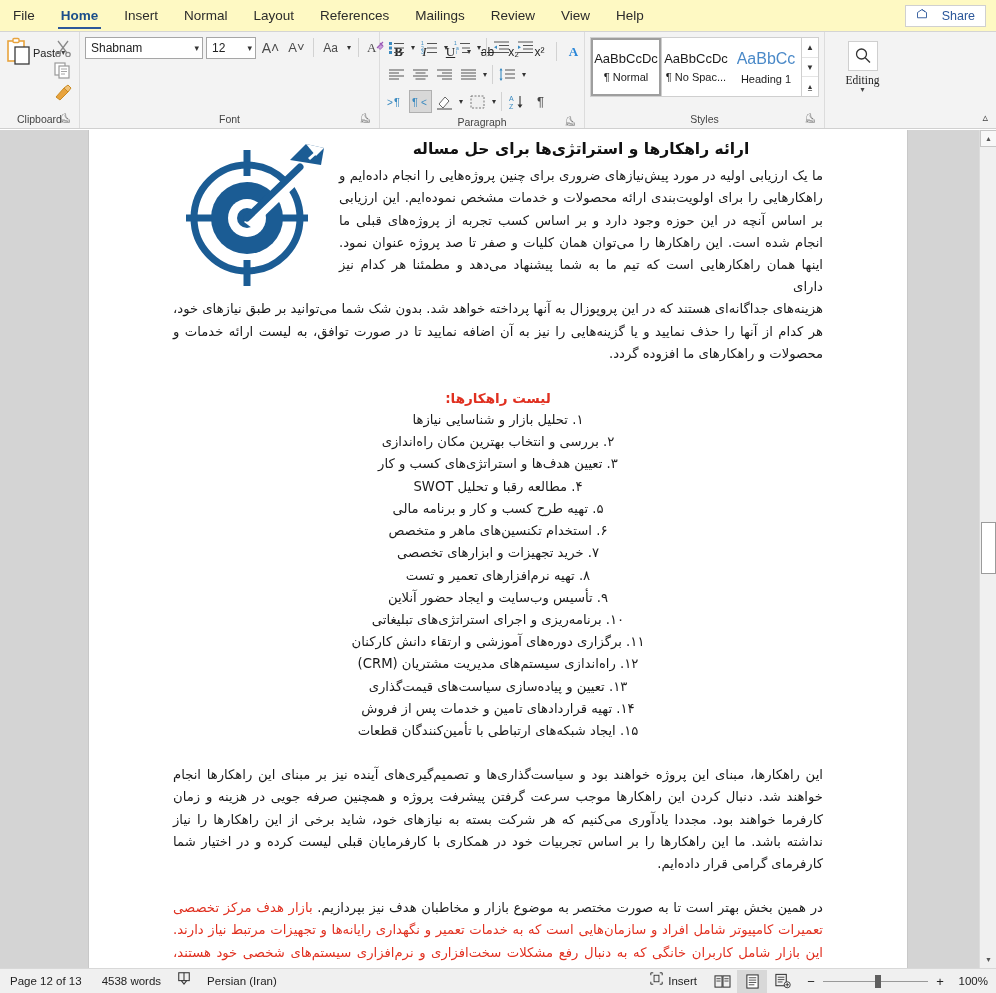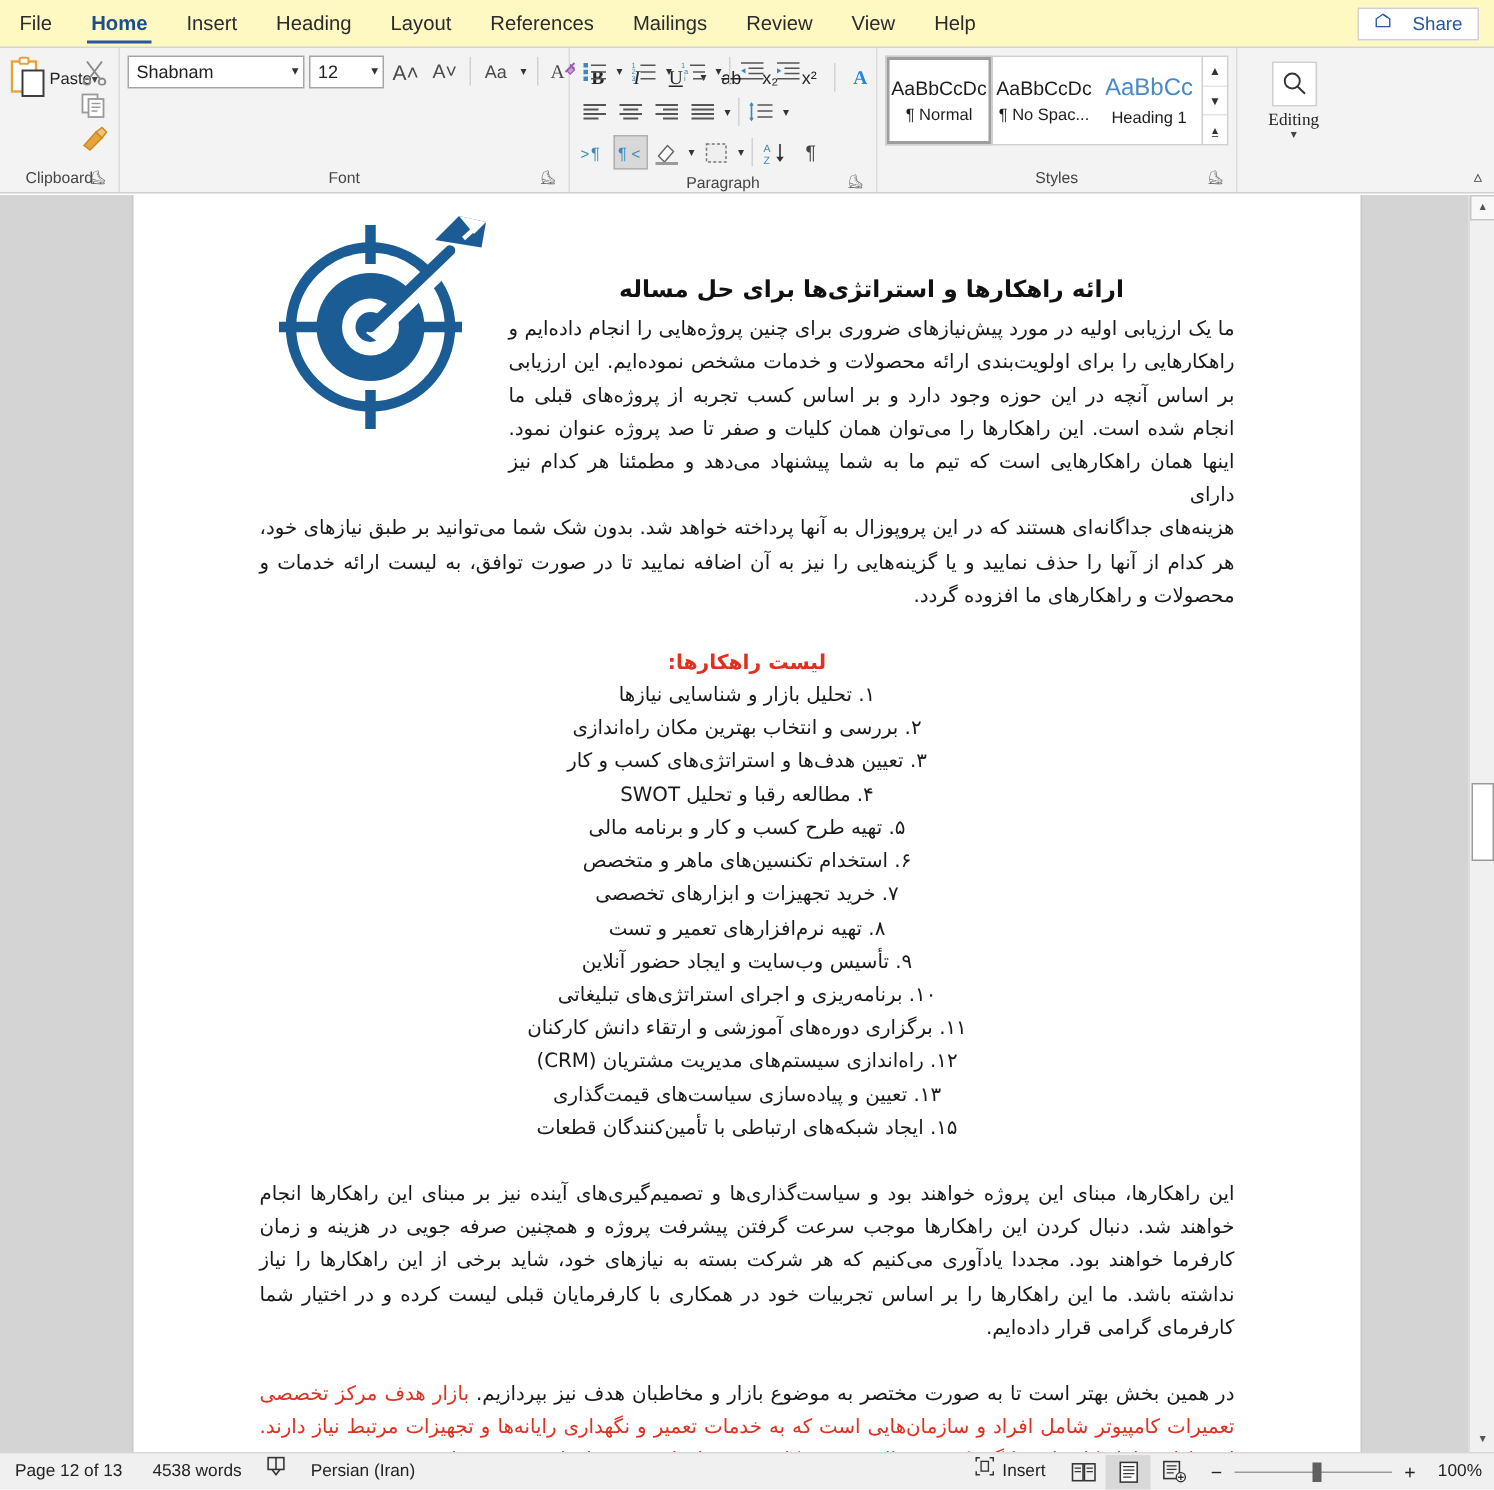--- a/index.html
+++ b/index.html
@@ -200,21 +200,21 @@
     background: #ffffff;
     border-left: 1px solid #c8c8c8;
     border-right: 1px solid #c8c8c8;
   }
   .content {
     direction: rtl;
     padding: 8px 84px 0 84px;
     font-family: "DejaVu Sans", "Liberation Sans", sans-serif;
   }
   .head-row { display: flex; align-items: flex-start; gap: 6px; }
-  .head-text { flex: 1; margin-top: 44px; }
+  .head-text { flex: 1; }
   h1.doc-title {
     margin: 0 0 4px 0;
     font-size: 15.5px;
     font-weight: bold;
     color: #111;
     text-align: center;
     line-height: 1.5;
   }
   p.para {
     margin: 0;
@@ -321,21 +321,21 @@
   <div class="tab">
       <span>File</span>
     </div>
   <div class="tab active">
       <span>Home</span>
     </div>
   <div class="tab">
       <span>Insert</span>
     </div>
   <div class="tab">
-      <span>Heading</span>
+      <span>Normal</span>
     </div>
   <div class="tab">
       <span>Layout</span>
     </div>
   <div class="tab">
       <span>References</span>
     </div>
   <div class="tab">
       <span>Mailings</span>
     </div>
@@ -701,20 +701,21 @@
         <li>۴. مطالعه رقبا و تحلیل SWOT</li>
         <li>۵. تهیه طرح کسب و کار و برنامه مالی</li>
         <li>۶. استخدام تکنسین‌های ماهر و متخصص</li>
         <li>۷. خرید تجهیزات و ابزارهای تخصصی</li>
         <li>۸. تهیه نرم‌افزارهای تعمیر و تست</li>
         <li>۹. تأسیس وب‌سایت و ایجاد حضور آنلاین</li>
         <li>۱۰. برنامه‌ریزی و اجرای استراتژی‌های تبلیغاتی</li>
         <li>۱۱. برگزاری دوره‌های آموزشی و ارتقاء دانش کارکنان</li>
         <li>۱۲. راه‌اندازی سیستم‌های مدیریت مشتریان (CRM)</li>
         <li>۱۳. تعیین و پیاده‌سازی سیاست‌های قیمت‌گذاری</li>
+        <li>۱۴. تهیه قراردادهای تامین و خدمات پس از فروش</li>
         <li>۱۵. ایجاد شبکه‌های ارتباطی با تأمین‌کنندگان قطعات</li>
       </ol>
 
       <div class="gap"></div>
 
       <p class="para">این راهکارها، مبنای این پروژه خواهند بود و سیاست‌گذاری‌ها و تصمیم‌گیری‌های آینده نیز بر مبنای این راهکارها انجام خواهند شد. دنبال کردن این راهکارها موجب سرعت گرفتن پیشرفت پروژه و همچنین صرفه جویی در هزینه و زمان کارفرما خواهند بود. مجددا یادآوری می‌کنیم که هر شرکت بسته به نیازهای خود، شاید برخی از این راهکارها را نیاز نداشته باشد. ما این راهکارها را بر اساس تجربیات خود در همکاری با کارفرمایان قبلی لیست کرده و در اختیار شما کارفرمای گرامی قرار داده‌ایم.</p>
 
       <div class="gap"></div>
 
       <p class="mixed"><span>در همین بخش بهتر است تا به صورت مختصر به موضوع بازار و مخاطبان هدف نیز بپردازیم. </span><span class="rd">بازار هدف مرکز تخصصی تعمیرات کامپیوتر شامل افراد و سازمان‌هایی است که به خدمات تعمیر و نگهداری رایانه‌ها و تجهیزات مرتبط نیاز دارند. این بازار شامل کاربران خانگی که به دنبال رفع مشکلات سخت‌افزاری و نرم‌افزاری سیستم‌های شخصی خود هستند، کسب‌وکارهای کوچک و متوسط که به</span></p>

